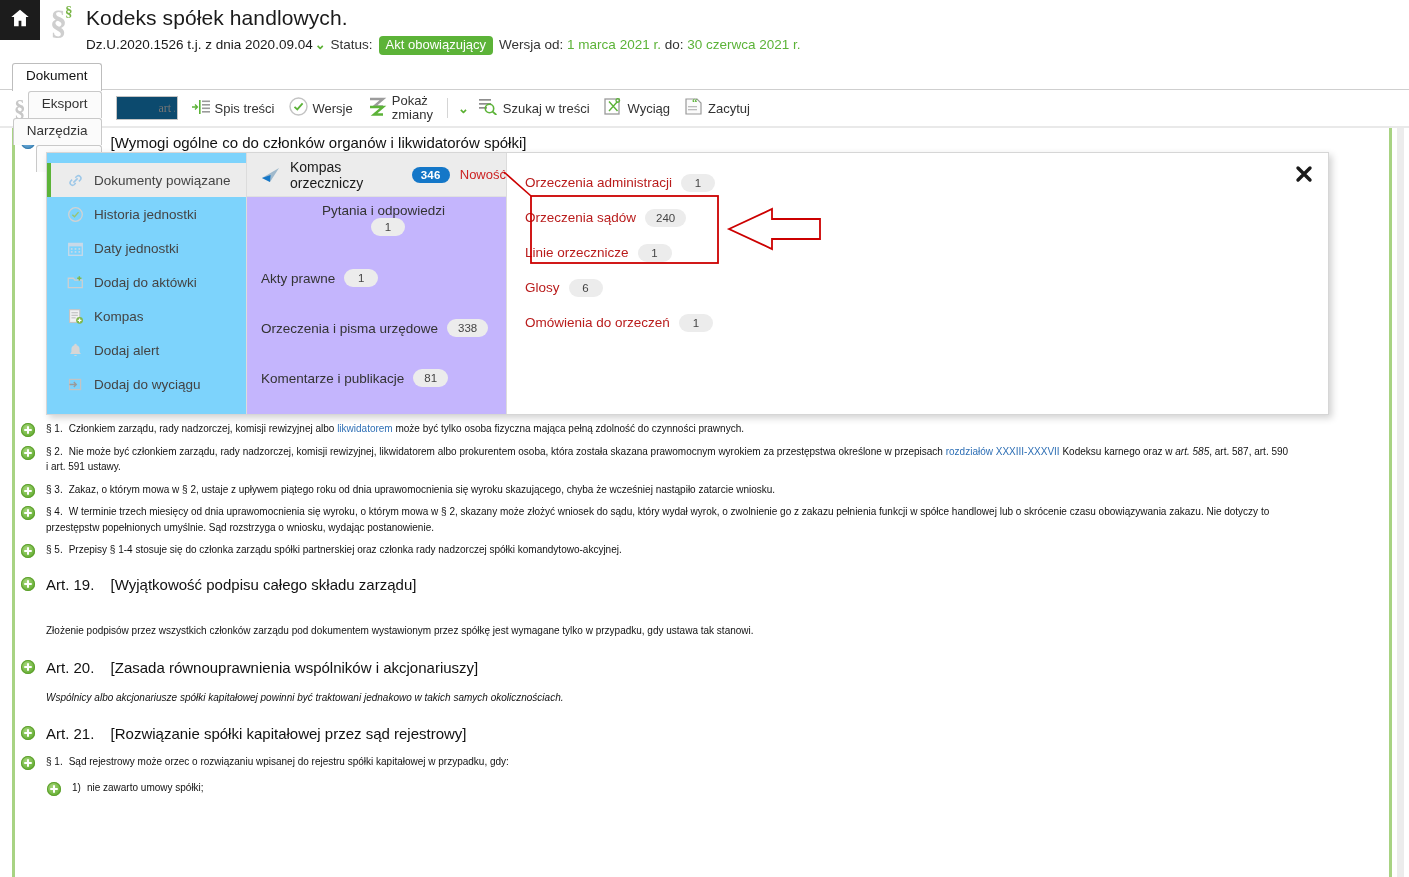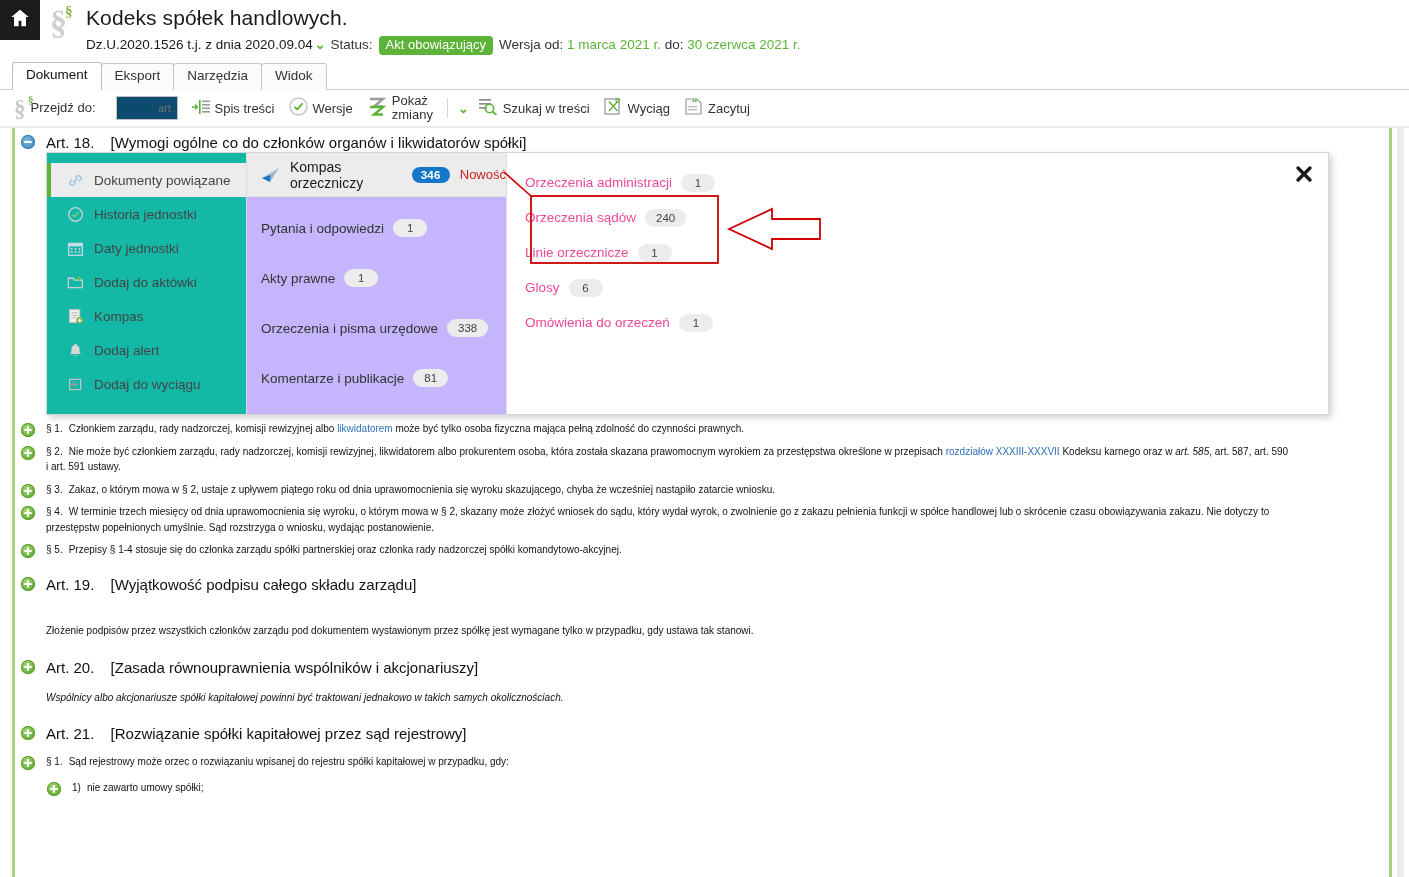--- a/index.html
+++ b/index.html
@@ -65,20 +65,21 @@
     line-height: 1.1;
   }
   .doc-meta .date { color: #5cb338; }
 
   
   .tabbar {
     position: absolute; left: 12px; top: 63px;
     height: 27px;
     display: flex; align-items: flex-end;
     z-index: 3;
+    flex-direction: column;
   }
   .tab {
     border: 1px solid #c9c9c9;
     border-bottom: none;
     background: #fbfbfb;
     padding: 4px 13px 5px 13px;
     font-size: 13.5px;
     color: #333;
     margin-right: -1px;
     border-radius: 3px 3px 0 0;
@@ -220,21 +221,21 @@
     width: 1283px; height: 263px;
     background: #ffffff;
     border: 1px solid #d6d6d6;
     box-shadow: 3px 3px 7px rgba(0,0,0,0.18);
     z-index: 20;
   }
   .popup-inner { display: flex; height: 100%; }
 
   .pop-left {
     width: 200px;
-    background: #14b8a6;
+    background: #7dd3fc;
     border-right: 1px solid #dcdcdc;
     padding-top: 10px;
     flex: none;
   }
   .pl-item {
     display: flex; align-items: center;
     height: 34px;
     padding-left: 18px;
     font-size: 13.5px; color: #444;
     cursor: pointer;
@@ -296,21 +297,21 @@
     position: relative;
     padding-top: 12px;
   }
   .pr-row {
     display: flex; align-items: center;
     height: 35px;
     padding-left: 18px;
     font-size: 13.5px;
     cursor: pointer;
   }
-  .pr-row .lbl { color: #ec4899; }
+  .pr-row .lbl { color: #b91c1c; }
 
   .pop-close {
     position: absolute; right: 14px; top: 11px;
     width: 20px; height: 20px; cursor: pointer;
     z-index: 5;
   }
   .pop-close svg { width: 20px; height: 20px; }
 
   
   .annot {
@@ -619,21 +620,21 @@
             <svg width="20" height="18" viewBox="0 0 20 18">
               <path d="M1 12 18 2 9 16z" fill="#9fb9cc"></path>
               <path d="M1 12 9 16 9.6 9z" fill="#1477c8"></path>
             </svg>
           </span>
           <span class="title">Kompas orzeczniczy</span>
           <span class="badge-blue">346</span>
           <span class="new-flag">Nowość</span>
         </div>
 
-        <div class="pm-row" style="margin-top:6px;">
+        <div class="pm-row" style="margin-top:6px;flex-direction:column;">
           <span>Pytania i odpowiedzi</span>
           <span class="badge-grey">1</span>
         </div>
         <div class="pm-row">
           <span>Akty prawne</span>
           <span class="badge-grey">1</span>
         </div>
         <div class="pm-row">
           <span>Orzeczenia i pisma urzędowe</span>
           <span class="badge-grey">338</span>

